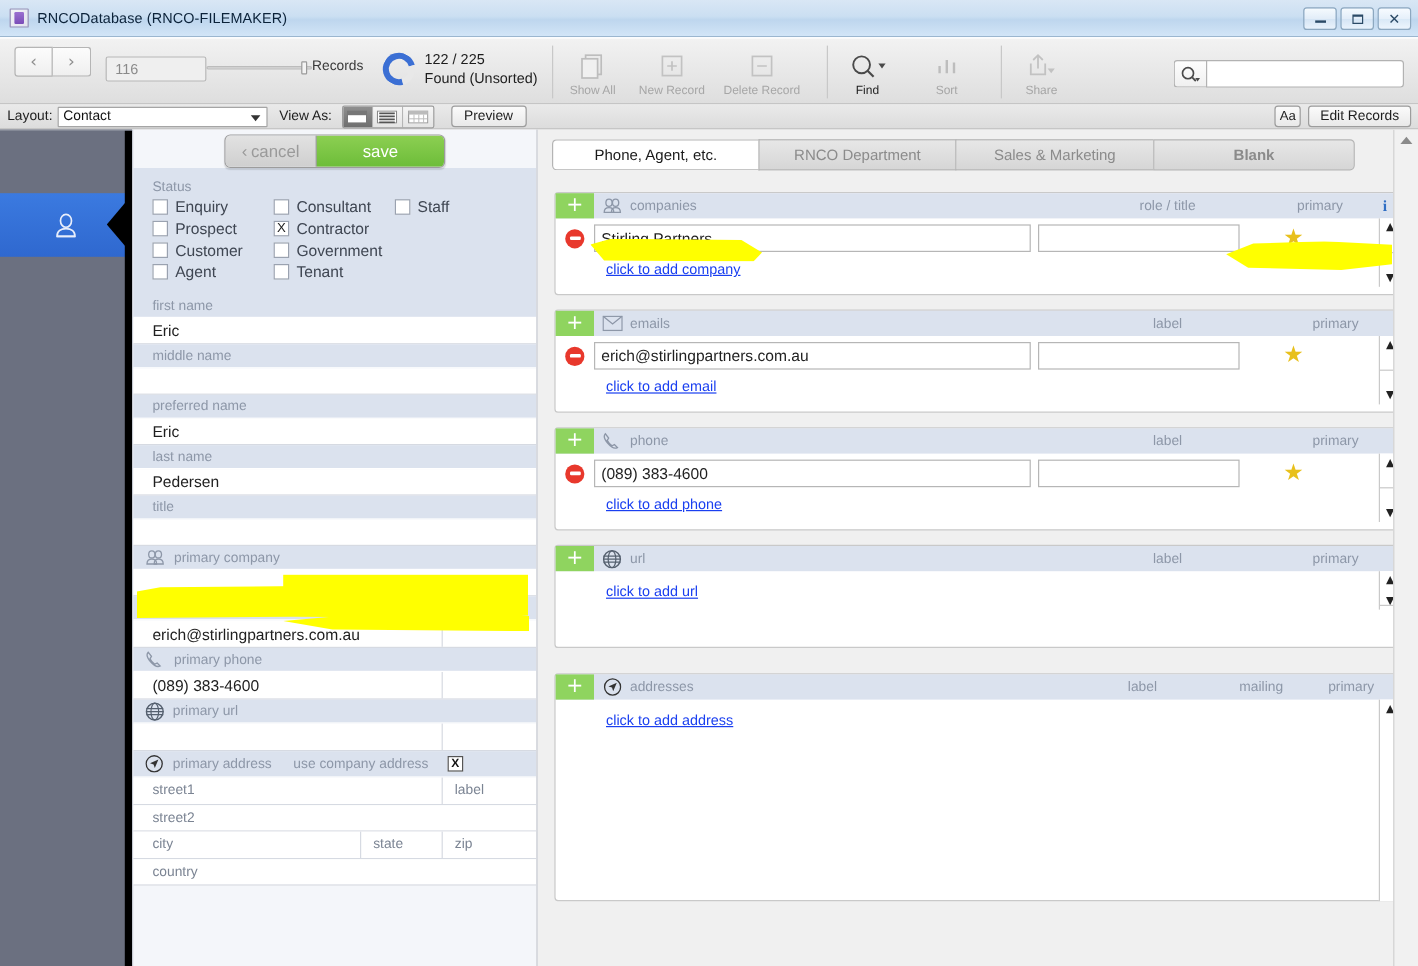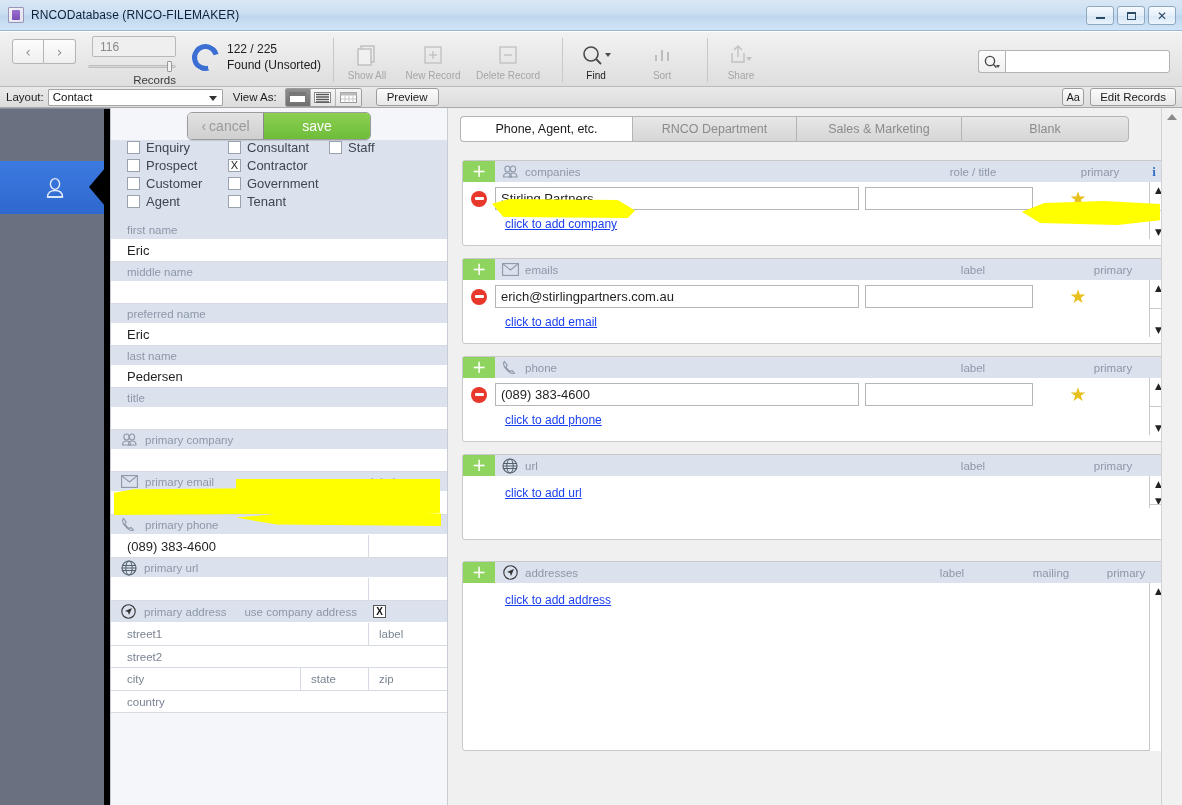--- a/index.html
+++ b/index.html
@@ -65,21 +65,21 @@
     width:32px; height:25px;
     border:1px solid #b5b5b5;
     background: linear-gradient(to bottom,#fcfcfc 0%, #efefef 100%);
     display:flex; align-items:center; justify-content:center;
     color:#8e8e8e; font-size:14px;
     font-family:"DejaVu Sans",sans-serif;
   }
   .nav-btn.left { border-radius: 3px 0 0 3px; }
   .nav-btn.right { border-radius: 0 3px 3px 0; border-left:none; }
 
-  .rec-group { display:flex; flex-direction:column; align-items:flex-end; padding-top:4px; margin-left:12px; }
+  .rec-group { display:flex; flex-direction:row; align-items:flex-start; padding-top:15px; margin-left:12px; }
   .rec-box {
     width:84px; height:21px;
     border:1px solid #b8b8b8; background:#efefef;
     border-radius:2px;
     font-size:12px; color:#8a8a8a;
     display:flex; align-items:center; padding-left:7px;
   }
   .rec-slider { width:88px; height:12px; position:relative; margin-top:3px; }
   .rec-slider-track { position:absolute; left:0; top:5px; width:88px; height:3px;
     background:#d9d9d9; border:1px solid #bcbcbc; border-radius:2px;}
@@ -251,21 +251,21 @@
     border-left:1px solid #c8ccd4;
   }
   .tabs { display:flex; padding:8px 10px 0 12px; }
   .tab {
     height:26px; display:flex; align-items:center; justify-content:center;
     font-size:12.5px; color:#8b8b8b;
     background:linear-gradient(to bottom,#e7e7e7,#d6d6d6);
     border:1px solid #b4b4b4; border-right:none;
   }
   .tab:first-child { border-radius:4px 0 0 4px; }
-  .tab:last-child { border-radius:0 4px 4px 0; border-right:1px solid #b4b4b4; }
+  .tab:last-child { border-radius:0 4px 4px 0; border-right:1px solid #b4b4b4;font-weight:bold; }
   .tab.active { background:#fff; color:#1a1a1a; }
 
   .card {
     background:#fff; border:1px solid #c9c9c9; border-radius:3px;
     margin:0 14px 0 14px; position:relative;
   }
   .card-head {
     display:flex; align-items:center; height:21px;
     background:#dbe2ee;
   }
@@ -516,20 +516,23 @@
     <div class="btnrow">
       <div class="btngroup">
         <div class="btn-cancel">
           <span>‹</span>
           <span>cancel</span>
         </div>
         <div class="btn-save">save</div>
       </div>
     </div>
 
+    <div class="status-head">
+      <div class="section-title">Status</div>
+    </div>
     <div class="status-grid">
       <div class="status-row">
         <div class="status-cell">
           <div class="cbox"></div>
           <span>Enquiry</span>
         </div>
         <div class="status-cell">
           <div class="cbox"></div>
           <span>Consultant</span>
         </div>

